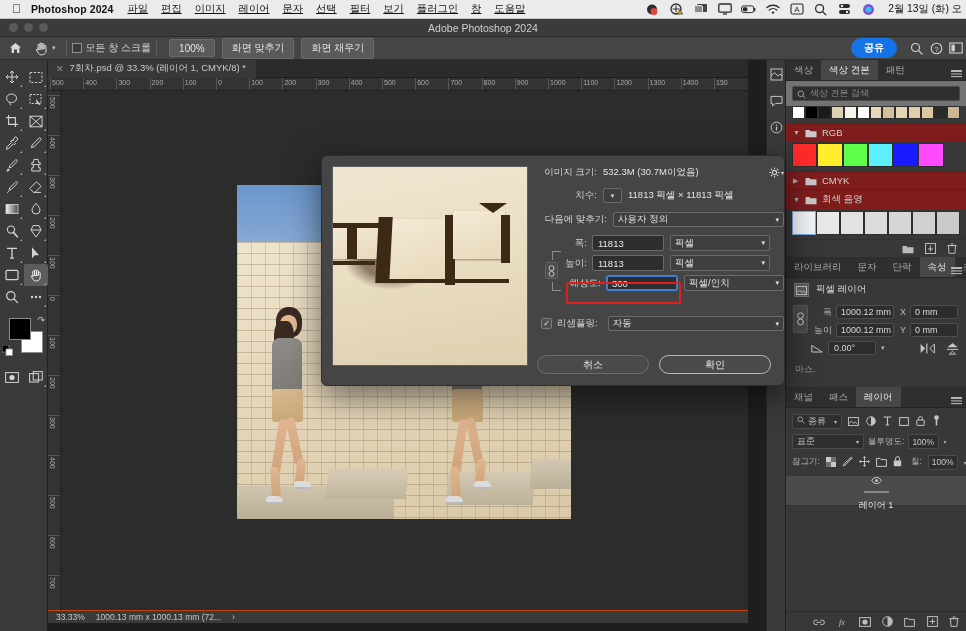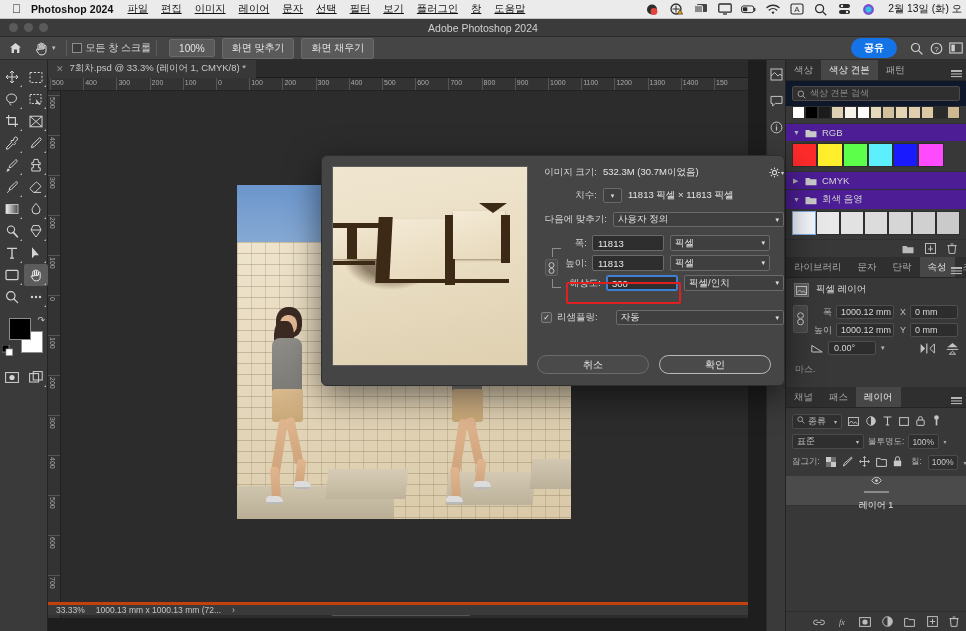--- a/index.html
+++ b/index.html
@@ -176,35 +176,35 @@
     display: flex; align-items: stretch; height: 21px; background: #2f2f2f;
     border-bottom: 1px solid #252525; position: relative;
   }
   .ptab {
     padding: 0 8px; display: flex; align-items: center;
     font-size: 9.5px; color: #aaaaaa; white-space: nowrap;
   }
   .ptab.active { background: #474747; color: #e6e6e6; }
   .ptab-menu { position: absolute; right: 4px; top: 5px; color: #b5b5b5; }
 
-  .srchrow { padding: 5px 6px; background: #0f172a; }
+  .srchrow { padding: 5px 6px; background: #737373; }
   .srchbox {
     display: flex; align-items: center; gap: 4px;
     background: #2f2f2f; border: 1px solid #4a4a4a; border-radius: 2px;
     height: 15px; padding: 0 4px;
   }
   .srchbox span.ph { font-size: 9px; color: #8b8b8b; }
 
   .swrow { display: flex; padding: 0 6px 4px; gap: 0; }
   .swcell { width: 13.2px; height: 13px; border: 1px solid #2e2e2e; }
 
   .grp-hdr {
     display: flex; align-items: center; gap: 5px;
     padding: 3px 7px; font-size: 9.5px; color: #d2d2d2;
-    background: #4c1d95; border-top: 1px solid #313131;
+    background: #7f1d1d; border-top: 1px solid #313131;
   }
   .tri { font-size: 7px; color: #b0b0b0; width: 7px; }
   .fldr { color: #c9c9c9; display: flex; }
 
   .bigsw { display: flex; padding: 2px 6px 4px; gap: 0; }
   .bigcell { width: 25.3px; height: 24px; border: 1px solid #2e2e2e; }
   .bigcell.sel { outline: 1.5px solid #7ea9dd; outline-offset: -1.5px; }
 
   .panel-footer {
     display: flex; justify-content: flex-end; align-items: center; gap: 11px;
@@ -280,23 +280,23 @@
   .lname { font-size: 9px; color: #e2e2e2; }
   .dock-bottom {
     position: absolute; bottom: 0; left: 0; width: 181px; height: 20px;
     background: #383838; border-top: 1px solid #2d2d2d;
     display: flex; align-items: center; justify-content: flex-end; gap: 11px;
     padding-right: 8px; color: #bdbdbd;
   }
 
   
   .statusbar {
-    position: absolute; bottom: 16px; left: 48px; width: 700px; height: 13px;
-    background: #3a3a3a; display: flex; align-items: flex-end; gap: 11px;
-    padding-left: 8px; border-top: 3px solid #c2410c;
+    position: absolute; bottom: 8px; left: 48px; width: 700px; height: 13px;
+    background: #3a3a3a; display: flex; align-items: center; gap: 11px;
+    padding-left: 8px; border-top: 1px solid #c2410c;
     font-size: 8.5px; color: #c6c6c6;
   }
   .scrollbar-h {
     position: absolute; bottom: 13px; left: 61px; width: 687px; height: 9px;
     background: #2c2c2c;
   }
   .sb-thumb { position: absolute; left: 270px; top: 2px; width: 140px; height: 5px; background: #555; border-radius: 3px; }
 
   
   .dialog {
@@ -1242,37 +1242,37 @@
               </span>
             </div>
             <div class="frow" style="margin-bottom:4px;">
               <span class="flabel" style="width:24px;">높이:</span>
               <span class="inpt" style="width:72px;margin-left:5px;">11813</span>
               <span class="unitsel" style="margin-left:6px;">
                 <span>픽셀</span>
                 <span style="font-size:7px;">▾</span>
               </span>
             </div>
-            <div class="frow" style="margin-bottom:10px;">
+            <div class="frow" style="margin-bottom:16px;">
               <span class="flabel" style="width:38px;">해상도:</span>
               <span class="inpt focused" style="width:72px;margin-left:5px;">300</span>
               <span class="unitsel" style="margin-left:6px;">
                 <span>픽셀/인치</span>
                 <span style="font-size:7px;">▾</span>
               </span>
             </div>
           </div>
         </div>
 
         <div class="resample-row">
           <span class="rs-chk">
               <span>✓</span>
             </span>
           <span class="flabel">리샘플링:</span>
-          <span class="selbox" style="flex:1;margin-left:13px;">
+          <span class="selbox" style="flex:1;margin-left:5px;">
             <span>자동</span>
             <span style="font-size:7px;">▾</span>
           </span>
         </div>
       </div>
     </div>
 
     <div class="redbox" style="left:244px;top:126px;width:115px;height:22px;"></div>
 
     <div class="dlg-buttons">

